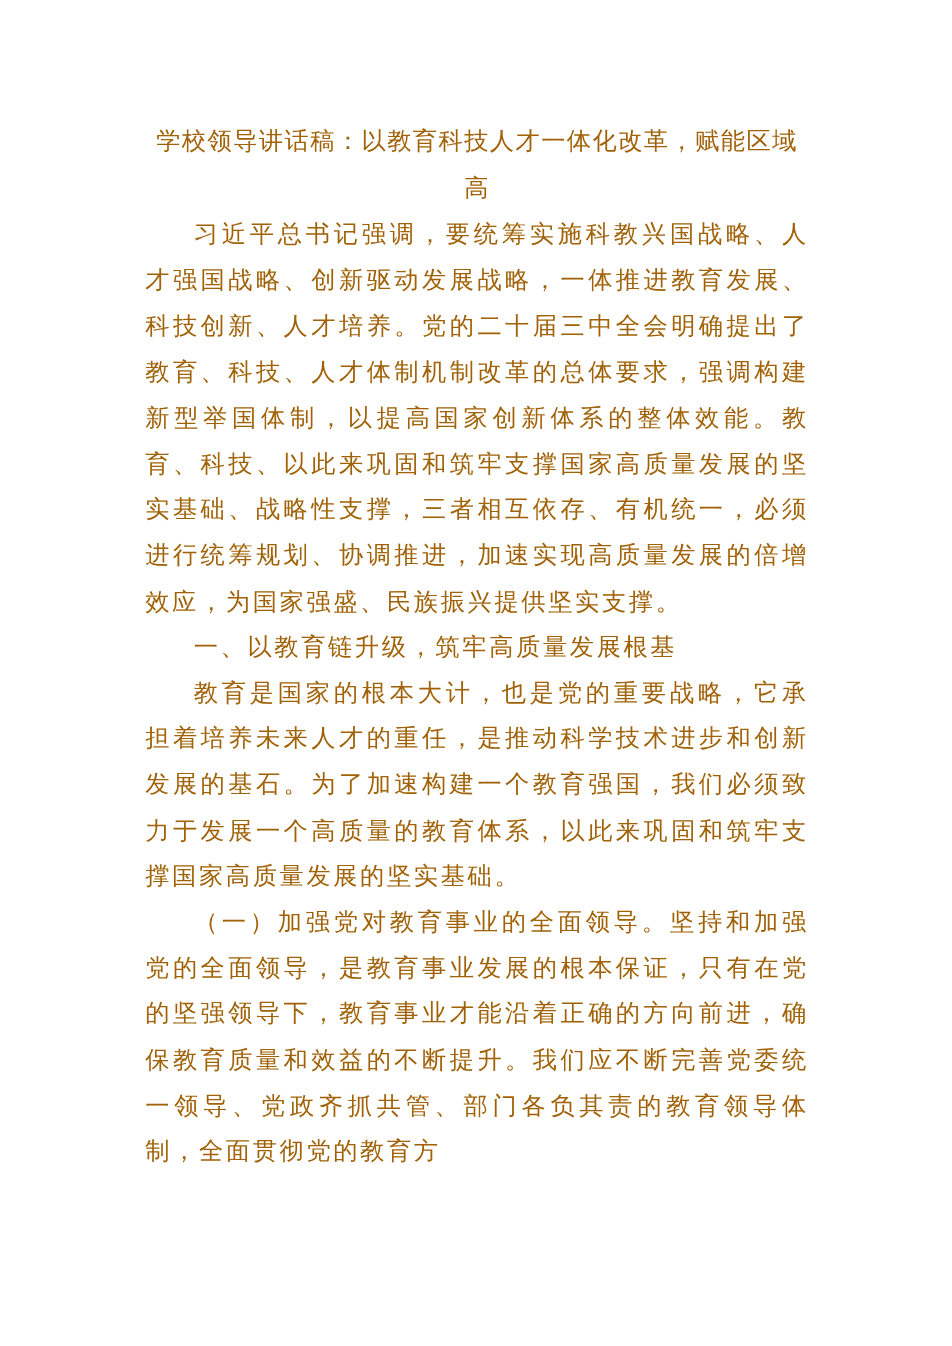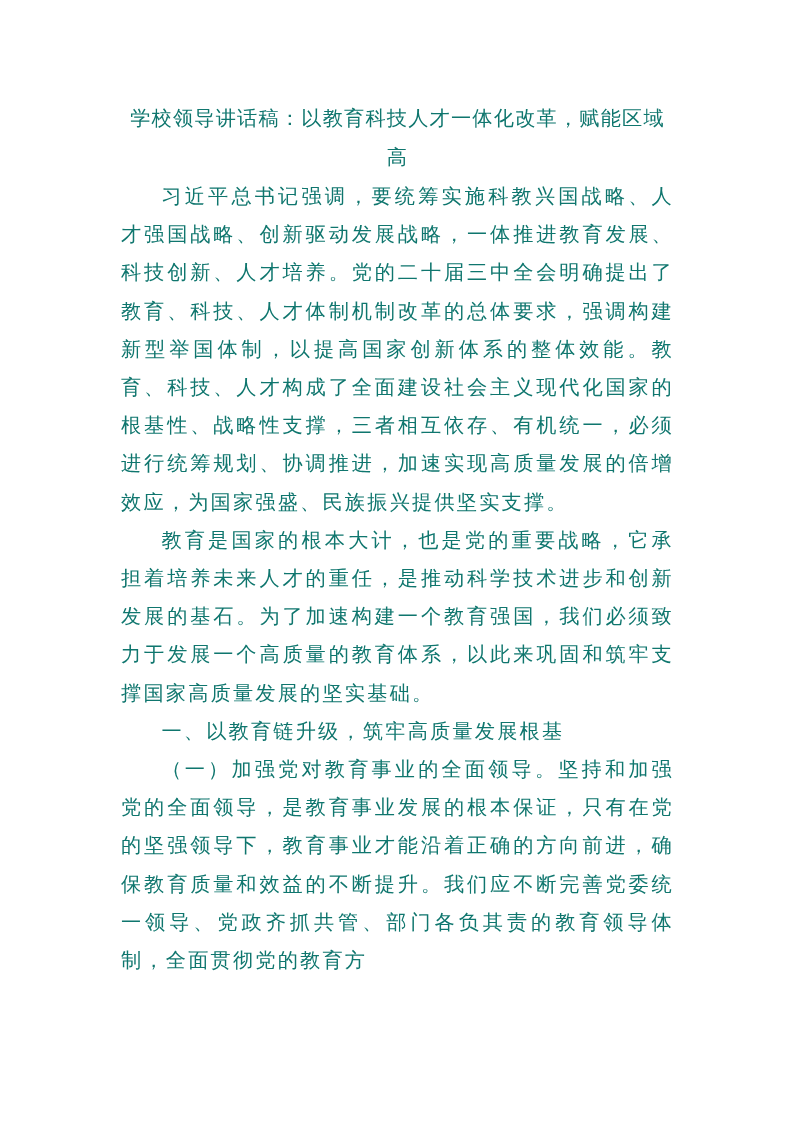--- a/index.html
+++ b/index.html
@@ -3,38 +3,38 @@
   <meta charset="utf-8">
   <style>
     html, body { margin: 0; padding: 0; background: #ffffff; }
     body { width: 793px; height: 1122px; overflow: hidden; position: relative; }
     .page {
       position: absolute; left: 0; top: 0; width: 793px; height: 1122px; background: #fff;
     }
     .content {
       position: absolute; left: 121px; top: 99px; width: 553px;
       font-family: Liberation Sans, sans-serif;
-      color: #0f766e;
+      color: #a16207;
       font-size: 20.2px;
       line-height: 38.2px;
       letter-spacing: 2.2px;
     }
     .title {
       text-align: center; margin: 0; font-weight: normal;
       font-size: 20.2px; line-height: 39px; letter-spacing: 1.2px;
     }
     .title span { display: block; }
     p { margin: 0; text-align: justify; text-align-last: left; text-indent: 2em; }
   </style>
 </head>
 <body>
 
 <div class="page">
   <div class="content">
     <h1 class="title">
       <span>学校领导讲话稿：以教育科技人才一体化改革，赋能区域高</span>
     </h1>
-    <p>习近平总书记强调，要统筹实施科教兴国战略、人才强国战略、创新驱动发展战略，一体推进教育发展、科技创新、人才培养。党的二十届三中全会明确提出了教育、科技、人才体制机制改革的总体要求，强调构建新型举国体制，以提高国家创新体系的整体效能。教育、科技、人才构成了全面建设社会主义现代化国家的根基性、战略性支撑，三者相互依存、有机统一，必须进行统筹规划、协调推进，加速实现高质量发展的倍增效应，为国家强盛、民族振兴提供坚实支撑。</p>
+    <p>习近平总书记强调，要统筹实施科教兴国战略、人才强国战略、创新驱动发展战略，一体推进教育发展、科技创新、人才培养。党的二十届三中全会明确提出了教育、科技、人才体制机制改革的总体要求，强调构建新型举国体制，以提高国家创新体系的整体效能。教育、科技、以此来巩固和筑牢支撑国家高质量发展的坚实基础、战略性支撑，三者相互依存、有机统一，必须进行统筹规划、协调推进，加速实现高质量发展的倍增效应，为国家强盛、民族振兴提供坚实支撑。</p>
+    <p>一、以教育链升级，筑牢高质量发展根基</p>
     <p>教育是国家的根本大计，也是党的重要战略，它承担着培养未来人才的重任，是推动科学技术进步和创新发展的基石。为了加速构建一个教育强国，我们必须致力于发展一个高质量的教育体系，以此来巩固和筑牢支撑国家高质量发展的坚实基础。</p>
-    <p>一、以教育链升级，筑牢高质量发展根基</p>
     <p>（一）加强党对教育事业的全面领导。坚持和加强党的全面领导，是教育事业发展的根本保证，只有在党的坚强领导下，教育事业才能沿着正确的方向前进，确保教育质量和效益的不断提升。我们应不断完善党委统一领导、党政齐抓共管、部门各负其责的教育领导体制，全面贯彻党的教育方</p>
   </div>
 </div>
 
 </body></html>

